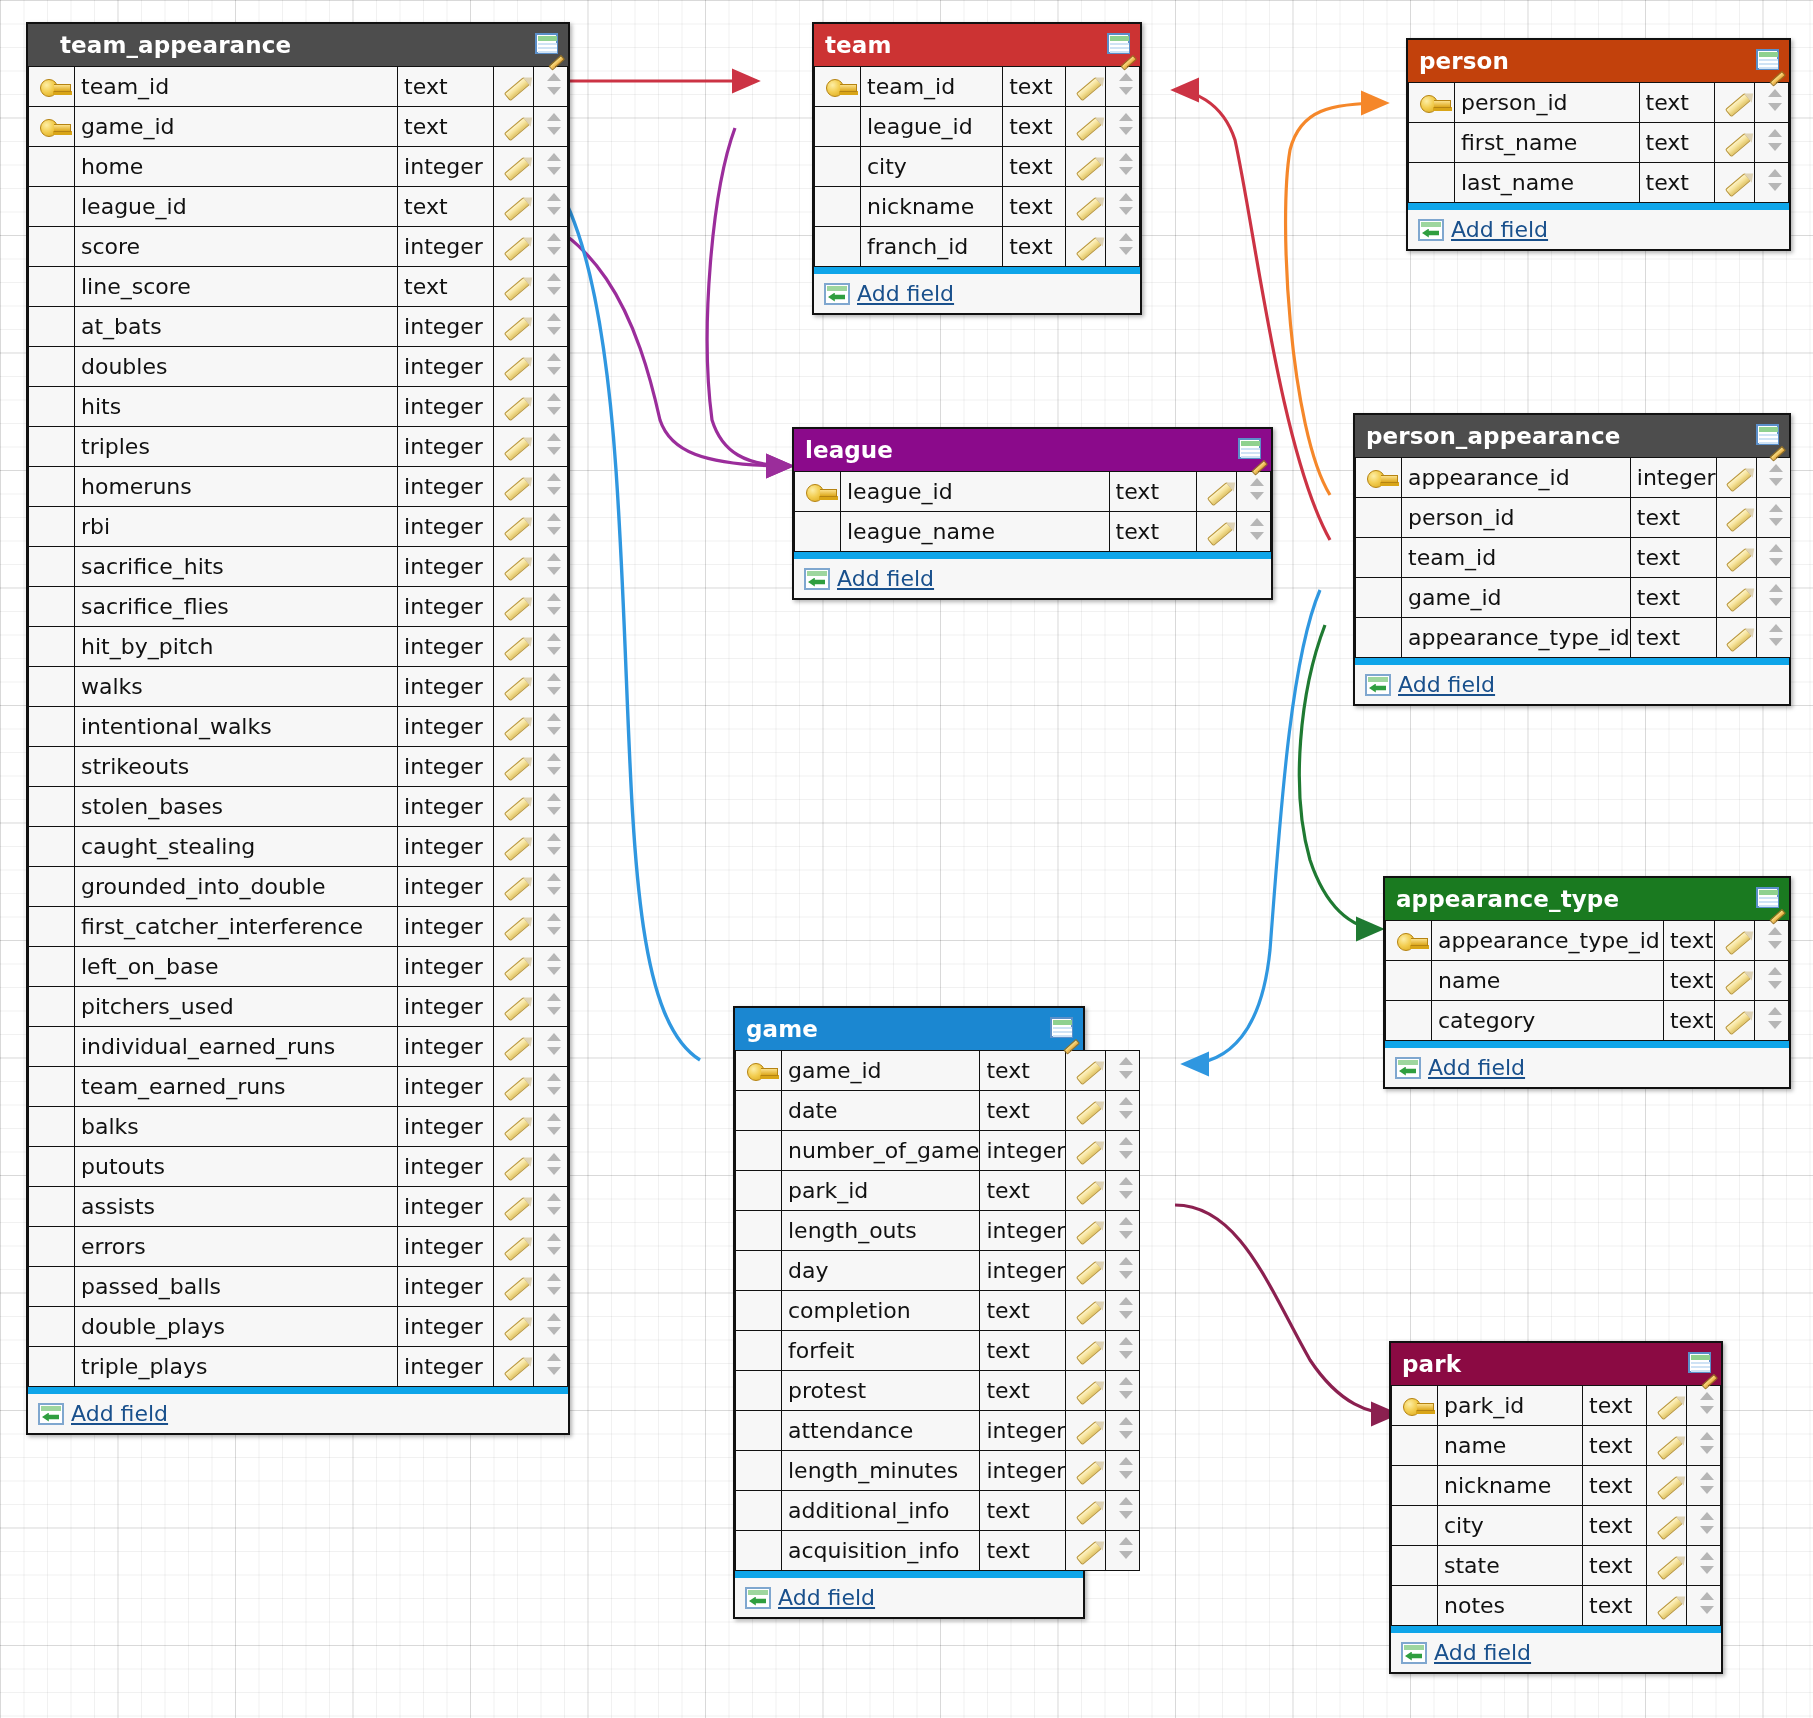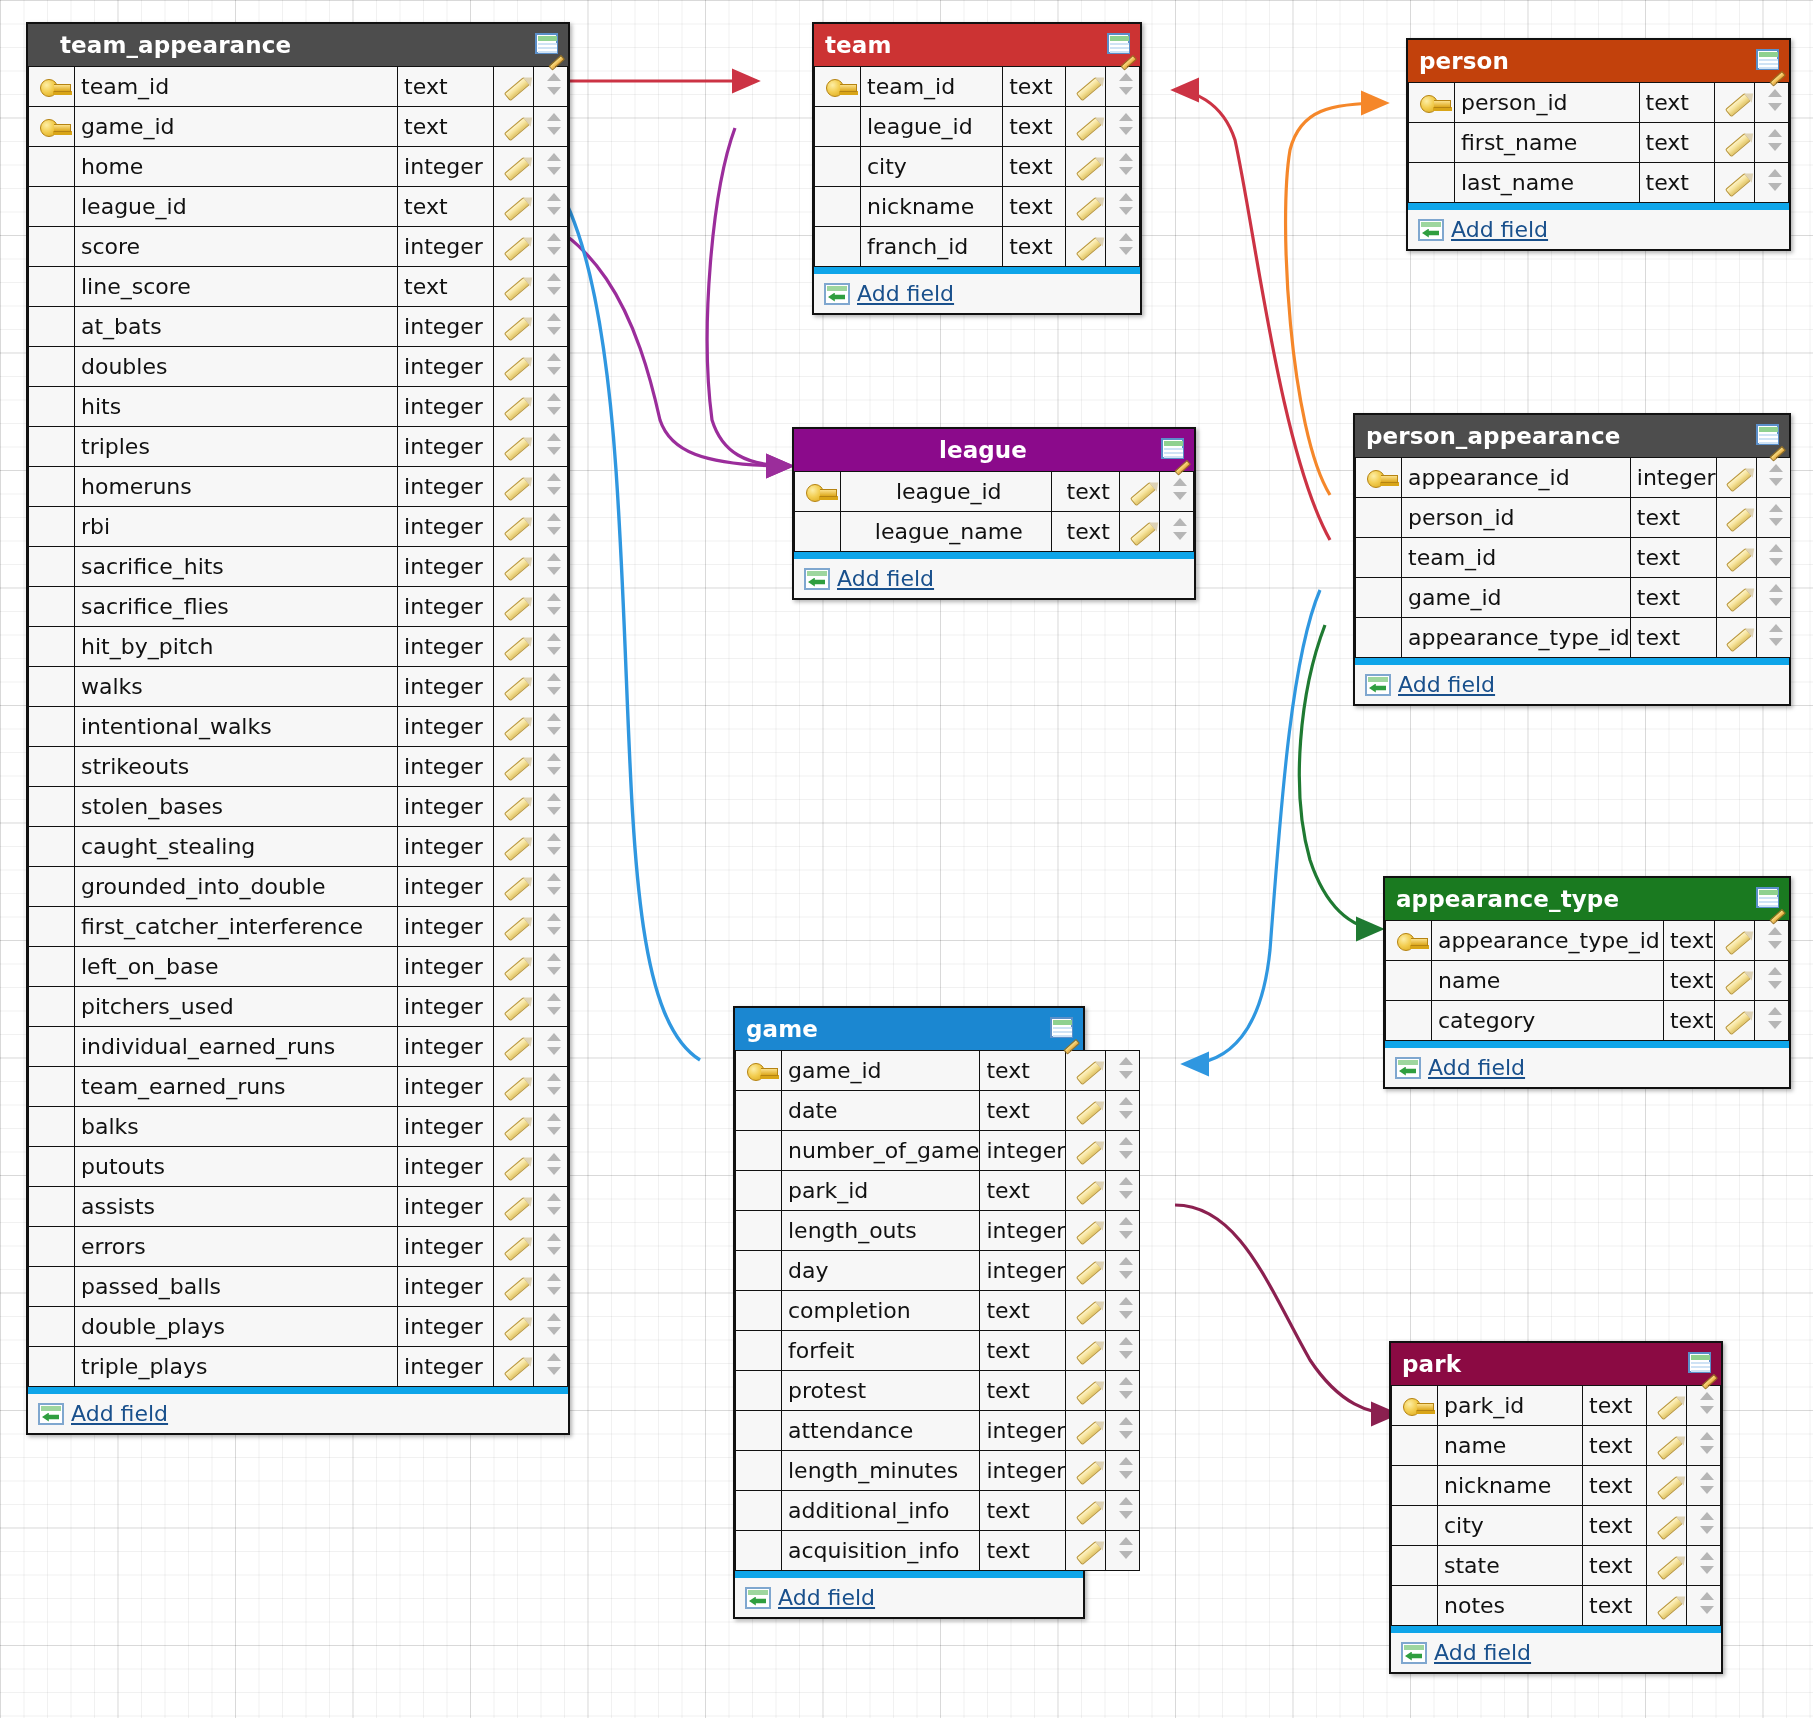--- a/index.html
+++ b/index.html
@@ -594,21 +594,21 @@
           <td class="c-spin"><span class="spin-ico"></span></td>
         </tr>
       </tbody>
     </table>
   <div class="addfield">
     <span class="addfield-ico"></span>
     <span class="addfield-label">Add field</span>
   </div>
 </div>
 
-<div class="entity" id="ent-league" style="left:792px; top:427px; width:404px;text-align:center;">
+<div class="entity" id="ent-league" style="left:792px; top:427px; width:481px;">
   <div class="entity-header" style="background:#8b0a8b;">
     <span class="entity-title">league</span>
     <span class="hdr-icon">
         <span class="sheet"></span>
         <span class="pen"></span>
       </span>
   </div>
   <table class="fields">
       <tbody>
         <tr>

